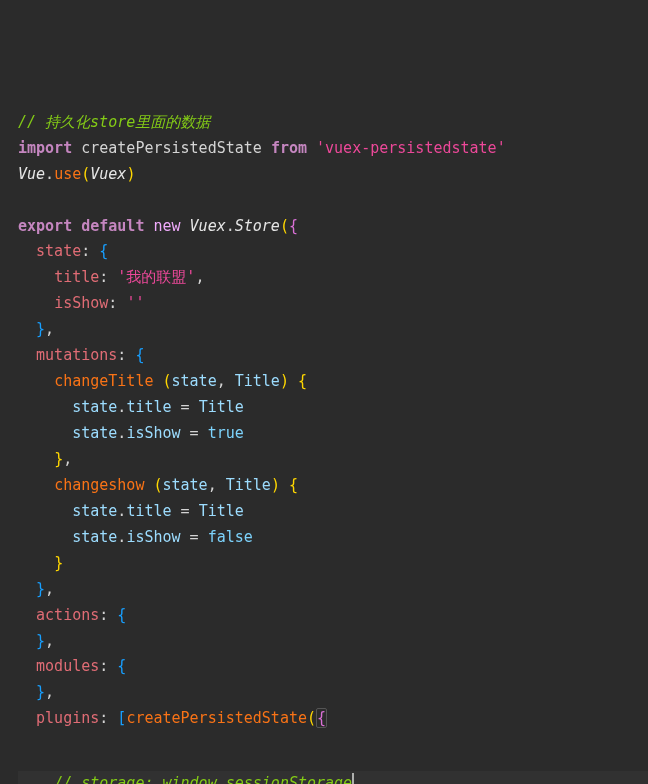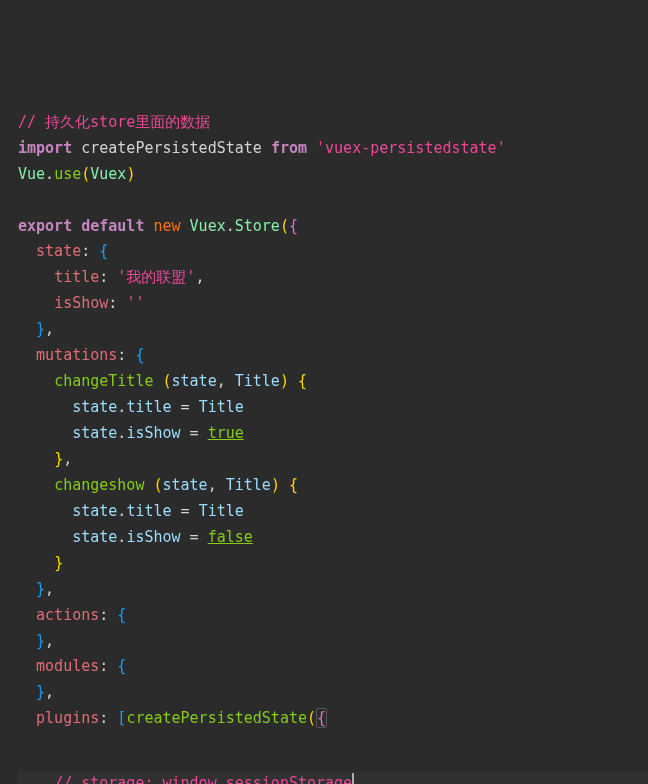--- a/index.html
+++ b/index.html
@@ -9,33 +9,33 @@
     font-size: 15px;
     line-height: 1.73;
     color: #d4d4d4;
     padding: 6px 0 6px 18px;
     width: 648px;
     height: 784px;
     overflow: hidden;
     white-space: pre;
   }
   .line { display: block; }
-  .comment { color: #ec4899; }
+  .comment { color: #84cc16; font-style: italic; }
   .keyword { color: #c586c0; font-weight: bold; }
   .ident { color: #d4d4d4; }
-  .func { color: #84cc16; }
-  .classname { color: #86efac; }
+  .func { color: #f97316; }
+  .classname { color: #e5e5e5; font-style: italic; }
   .propkey { color: #e06c75; }
   .string { color: #ec4899; }
   .brace1 { color: #ffd700; }
   .brace2 { color: #da70d6; }
   .brace3 { color: #179fff; }
   .punct { color: #d4d4d4; }
-  .boolkw { color: #84cc16; text-decoration: underline; }
-  .newkw { color: #f97316; text-align: center; }
+  .boolkw { color: #7dd3fc; }
+  .newkw { color: #f0abfc; text-align: center; }
   .param { color: #9cdcfe; }
   .member { color: #9cdcfe; }
   .cursor {
     display: inline-block;
     width: 2px;
     height: 17px;
     background: #aeafad;
     vertical-align: text-bottom;
     margin-bottom: 2px;
   }

